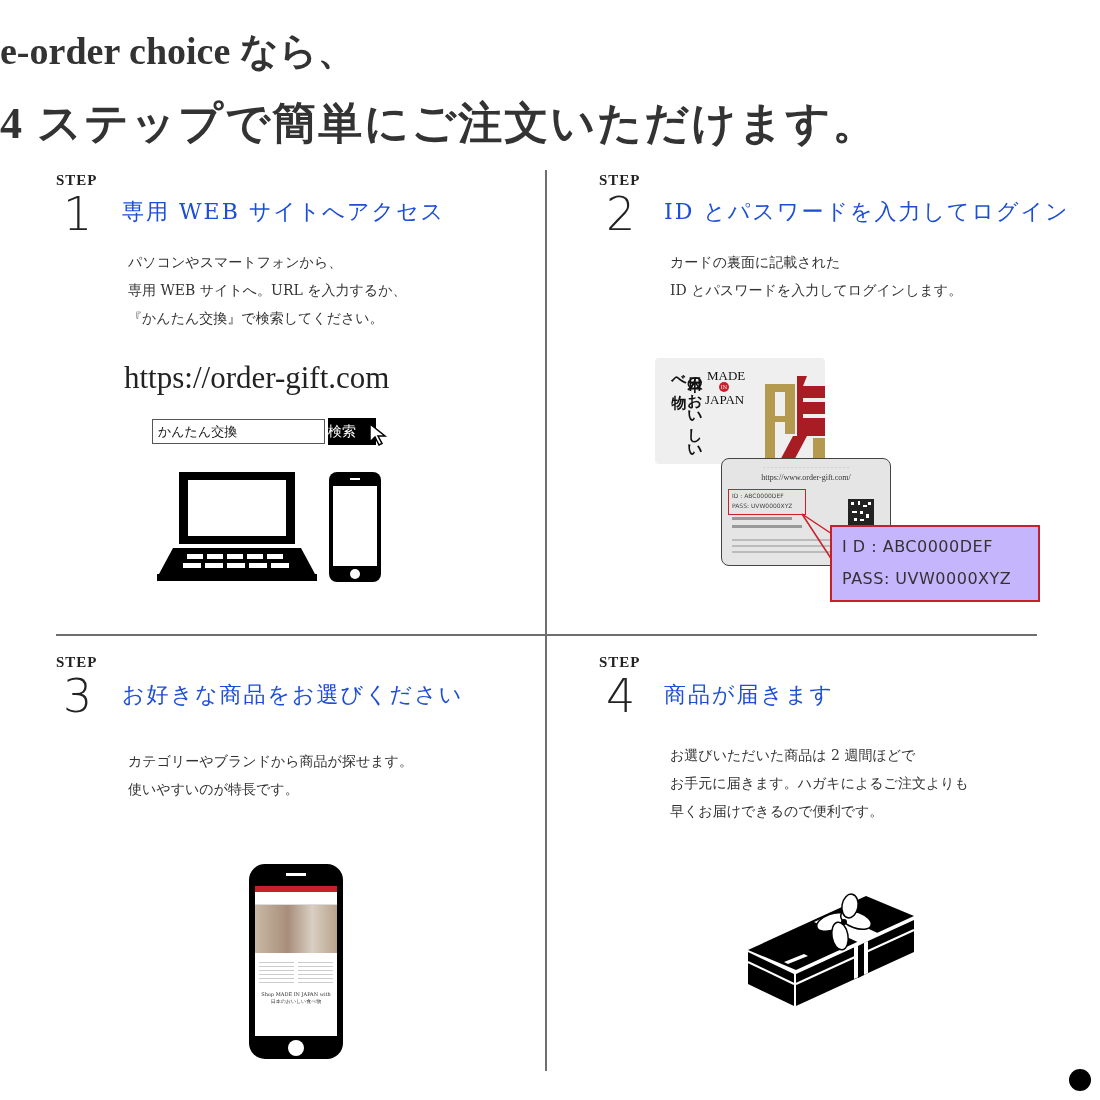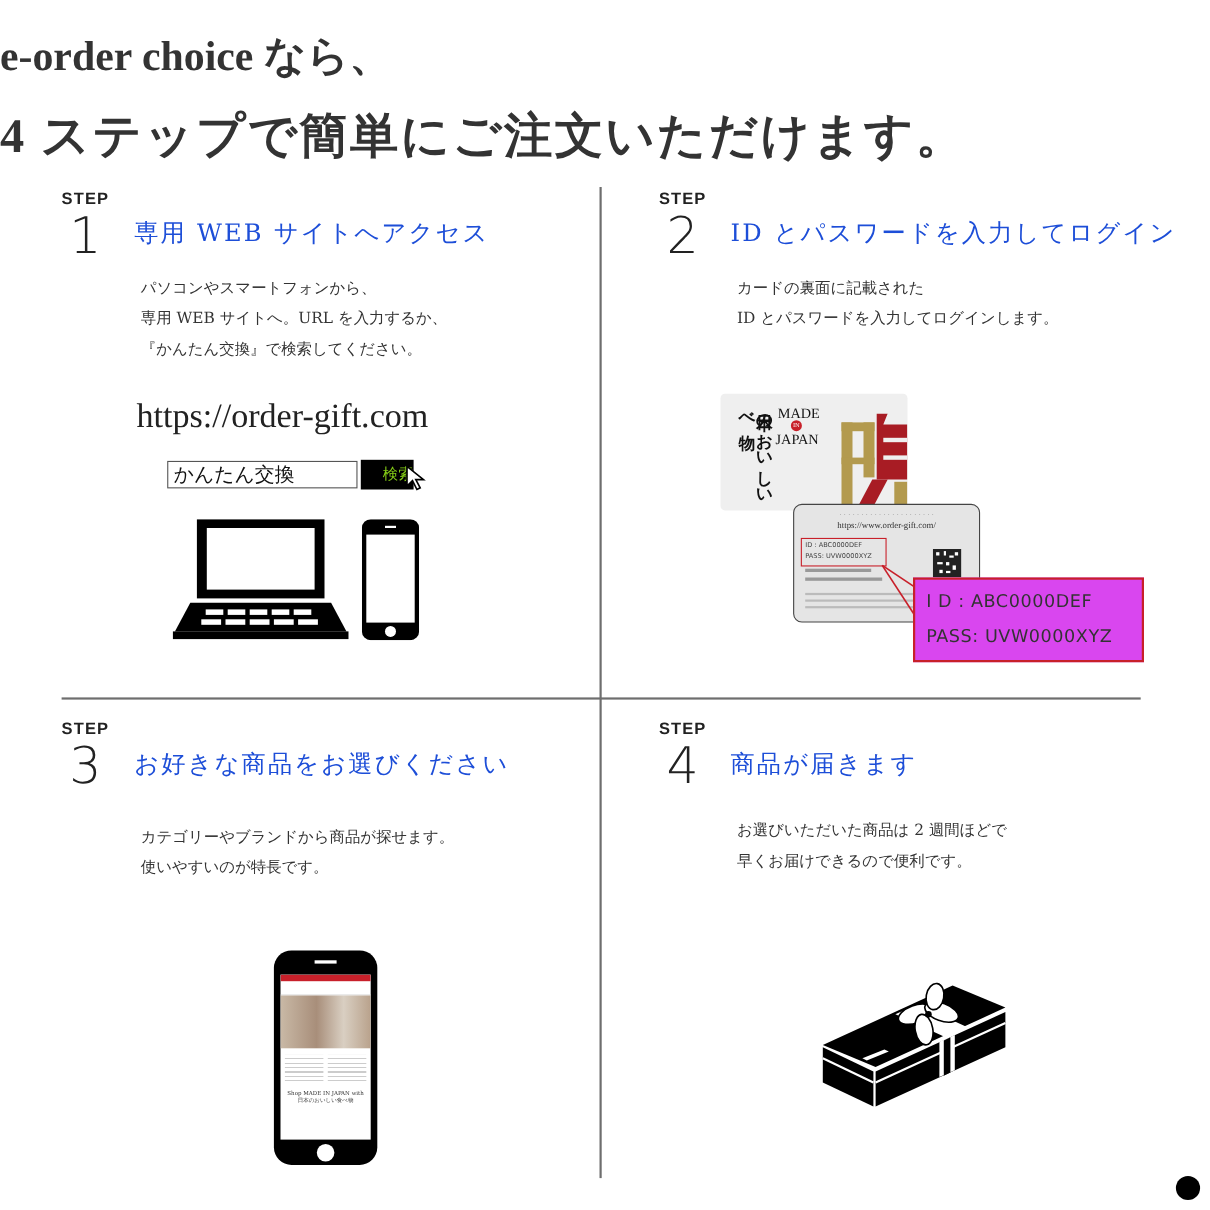--- a/index.html
+++ b/index.html
@@ -4,42 +4,42 @@
 <style>
   html, body { margin:0; padding:0; }
   body { width:1100px; height:1100px; background:#ffffff; position:relative; overflow:hidden;
          font-family:"DejaVu Serif","Liberation Serif",serif; color:#222; }
   .title { position:absolute; left:0; width:1100px; text-align:left; font-weight:bold; color:#333;
            font-family:"Liberation Serif","DejaVu Serif",serif; }
   .t1 { top:26px; font-size:38px; }
   .t2 { top:94px; font-size:44px; letter-spacing:2px; }
   .vline { position:absolute; left:545px; top:170px; width:2px; height:901px; background:#6e6e6e; }
   .hline { position:absolute; left:56px; top:634px; width:981px; height:2px; background:#6e6e6e; }
-  .step-label { position:absolute; font-family:Liberation Sans, sans-serif; font-weight:bold;
+  .step-label { position:absolute; font-family:Liberation Serif, serif; font-weight:bold;
                 font-size:15px; letter-spacing:1px; color:#222; }
   .step-num { position:absolute; font-family:"DejaVu Sans","Liberation Sans",sans-serif; font-weight:200;
               font-size:46px; color:#222; line-height:1; }
   .step-title { position:absolute; font-size:22px; color:#1d4ed8; white-space:nowrap; letter-spacing:2px; }
   .step-desc { position:absolute; font-size:14px; line-height:28px; color:#333; white-space:nowrap; }
   .url { position:absolute; left:124px; top:360px; font-size:31px; color:#222;
          font-family:"Liberation Serif","DejaVu Serif",serif; }
   .search-input { position:absolute; left:152px; top:419px; width:166px; height:23px; border:1.5px solid #555;
-                  background:#fff; font-size:18px; line-height:23px; padding-left:5px;
+                  background:#fff; font-size:13px; line-height:23px; padding-left:5px;
                   font-family:"DejaVu Sans",sans-serif; color:#111; box-sizing:content-box; }
-  .search-btn { position:absolute; left:328px; top:418px; width:48px; height:27px; background:#000; color:#84cc16;
-                font-size:14px; line-height:27px; text-align:right; font-family:"DejaVu Sans",sans-serif; }
+  .search-btn { position:absolute; left:328px; top:418px; width:48px; height:27px; background:#000; color:#ffffff;
+                font-size:14px; line-height:27px; text-align:left; font-family:"DejaVu Sans",sans-serif; }
   .cursor { position:absolute; left:368px; top:422px; }
   .laptop { position:absolute; left:157px; top:472px; }
   .phone1 { position:absolute; left:329px; top:472px; }
   .card-front { position:absolute; left:655px; top:358px; width:170px; height:106px; background:#efefef;
                 border-radius:4px; overflow:hidden; }
   .card-back { position:absolute; left:721px; top:458px; width:168px; height:106px; background:#e5e5e5;
                border:1.5px solid #444; border-radius:8px; overflow:hidden; }
   .zoom-box { position:absolute; left:830px; top:525px; width:206px; height:73px; border:2px solid #c8202a;
-              background:#d946ef; font-family:"DejaVu Sans","Liberation Sans",sans-serif; color:#333; }
+              background:#c4b5fd; font-family:"DejaVu Sans","Liberation Sans",sans-serif; color:#333; }
   .zoom-box div { position:absolute; left:10px; font-size:16px; letter-spacing:0.5px; white-space:nowrap; }
   .phone2 { position:absolute; left:249px; top:864px; }
   .gift { position:absolute; left:744px; top:890px; }
   .dot { position:absolute; left:1069px; top:1069px; width:22px; height:22px; background:#000; border-radius:50%; }
 </style>
 </head>
 <body>
 
 <div class="title t1">e-order choice なら、</div>
 <div class="title t2">4 ステップで簡単にご注文いただけます。</div>
@@ -175,20 +175,21 @@
     <div style="position:absolute;left:39px;top:176px;width:16px;height:16px;border-radius:50%;background:#fff;"></div>
   </div>
 </div>
 
 <div>
   <div class="step-label" style="left:599px;top:654px;">STEP</div>
   <div class="step-num" style="left:606px;top:673px;">4</div>
   <div class="step-title" style="left:664px;top:680px;">商品が届きます</div>
   <div class="step-desc" style="left:670px;top:729px;margin-top:12px;">
     <div>お選びいただいた商品は 2 週間ほどで</div>
+    <div>お手元に届きます。ハガキによるご注文よりも</div>
     <div>早くお届けできるので便利です。</div>
   </div>
   <svg class="gift" width="176" height="120" viewBox="0 0 176 120">
 
     <path d="M4 60 L122 6 L170 26 L52 80 Z" fill="#000"></path>
 
     <path d="M70 32 L90 23 L138 45 L118 54 Z" fill="#fff"></path>
     <path d="M40 72 L60 64 L64 66 L44 74 Z" fill="#fff"></path>
 
     <path d="M4 62 L50 84 L50 116 L4 94 Z" fill="#000"></path>

